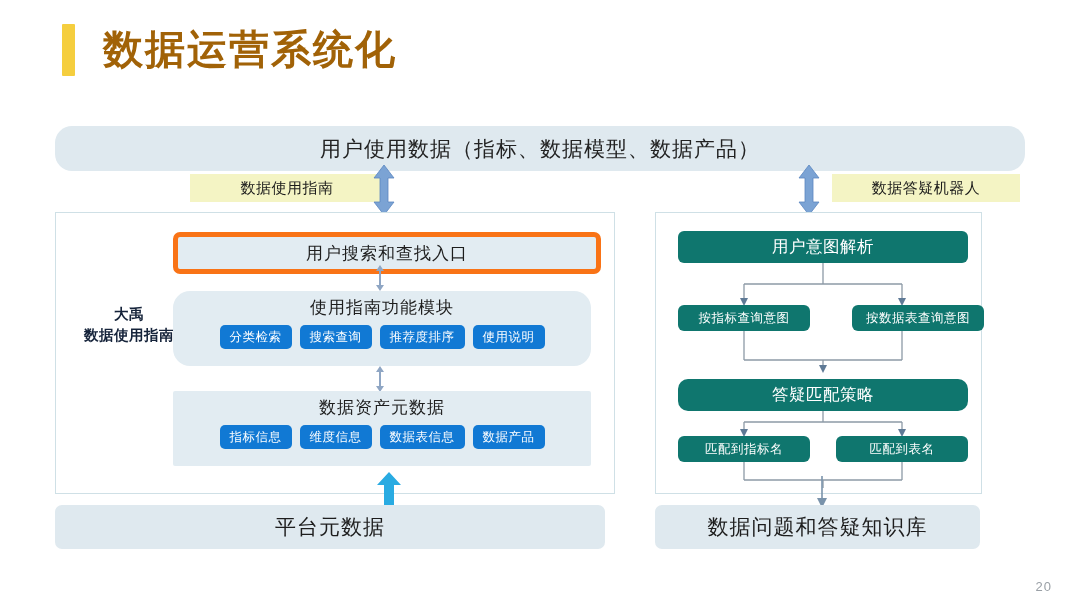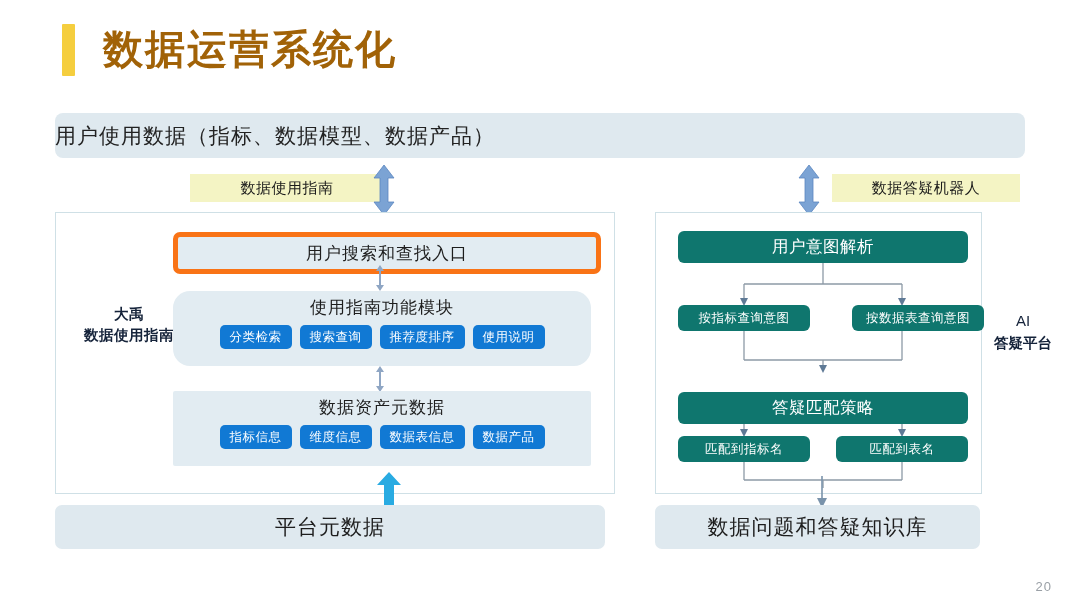--- a/index.html
+++ b/index.html
@@ -10,23 +10,23 @@
   }
   .slide{position:relative;width:1080px;height:608px;}
 
   
   .title-row{position:absolute;left:62px;top:22px;display:flex;align-items:center;}
   .title-bar{width:13px;height:52px;background:#f5ce3e;border-radius:1px;}
   .title-text{margin-left:28px;font-size:40px;font-weight:600;letter-spacing:2px;color:#a16207;white-space:nowrap;}
 
   
   .top-banner{
-    position:absolute;left:55px;top:113px;width:970px;height:45px;
-    background:#dfe9ef;border-radius:8px;
-    display:flex;align-items:center;
+    position:absolute;left:55px;top:126px;width:970px;height:45px;
+    background:#dfe9ef;border-radius:17px;
+    display:flex;align-items:center;justify-content:center;
   }
   .top-banner span{font-size:21px;color:#222;letter-spacing:1px;}
 
   
   .tag{
     position:absolute;height:28px;background:#f4f4c4;
     display:flex;align-items:center;justify-content:center;
     font-size:15px;color:#1a1a1a;letter-spacing:0.5px;padding:0 14px;
   }
   .tag-left{left:190px;top:174px;width:166px;}
@@ -72,21 +72,21 @@
   .ma-2{top:366px;}
 
   
   .flow-box{
     position:absolute;background:#0f766e;color:#ffffff;border-radius:6px;
     display:flex;align-items:center;justify-content:center;letter-spacing:0.5px;
     white-space:nowrap;
   }
   .fb-wide{left:678px;width:290px;height:32px;font-size:16.5px;}
   .fb-intent{top:231px;}
-  .fb-strategy{top:392px;}
+  .fb-strategy{top:379px;border-radius:10px;}
   .fb-small{width:132px;height:26px;font-size:12.5px;}
   .fb-a{left:678px;top:305px;}
   .fb-b{left:836px;top:305px;margin-left:16px;}
   .fb-c{left:678px;top:436px;}
   .fb-d{left:836px;top:436px;}
   .flow-svg{position:absolute;left:655px;top:212px;width:325px;height:280px;pointer-events:none;}
   .ai-label{
     position:absolute;left:988px;top:310px;width:70px;text-align:center;
     font-size:14.5px;font-weight:700;color:#15233a;line-height:22px;
   }
@@ -214,24 +214,20 @@
     </g>
   </svg>
 
   <div class="flow-box fb-wide fb-intent">用户意图解析</div>
   <div class="flow-box fb-small fb-a">按指标查询意图</div>
   <div class="flow-box fb-small fb-b">按数据表查询意图</div>
   <div class="flow-box fb-wide fb-strategy">答疑匹配策略</div>
   <div class="flow-box fb-small fb-c">匹配到指标名</div>
   <div class="flow-box fb-small fb-d">匹配到表名</div>
 
-  <div class="ai-label">
-    <div class="ai-en">AI</div>
-    <div>答疑平台</div>
-  </div>
 
   <div class="cyan-arrow">
     <svg width="26" height="38" viewBox="0 0 26 38">
       <polygon points="13,0 25,13 18,13 18,38 8,38 8,13 1,13" fill="#29abe2"></polygon>
     </svg>
   </div>
 
   <div class="thin-down">
     <svg width="14" height="32" viewBox="0 0 14 32">
       <line x1="7" y1="0" x2="7" y2="24" stroke="#7a93ab" stroke-width="1.6"></line>

